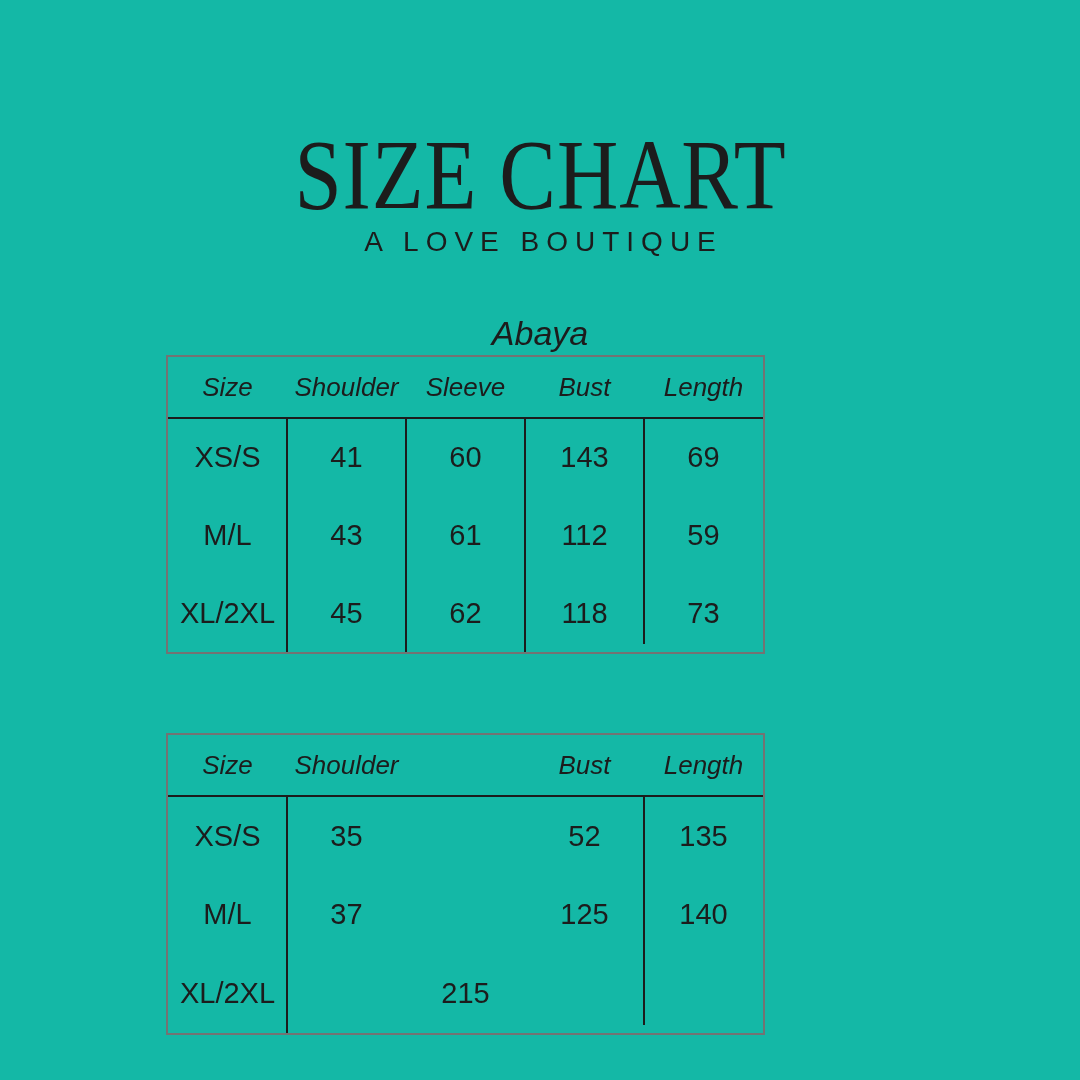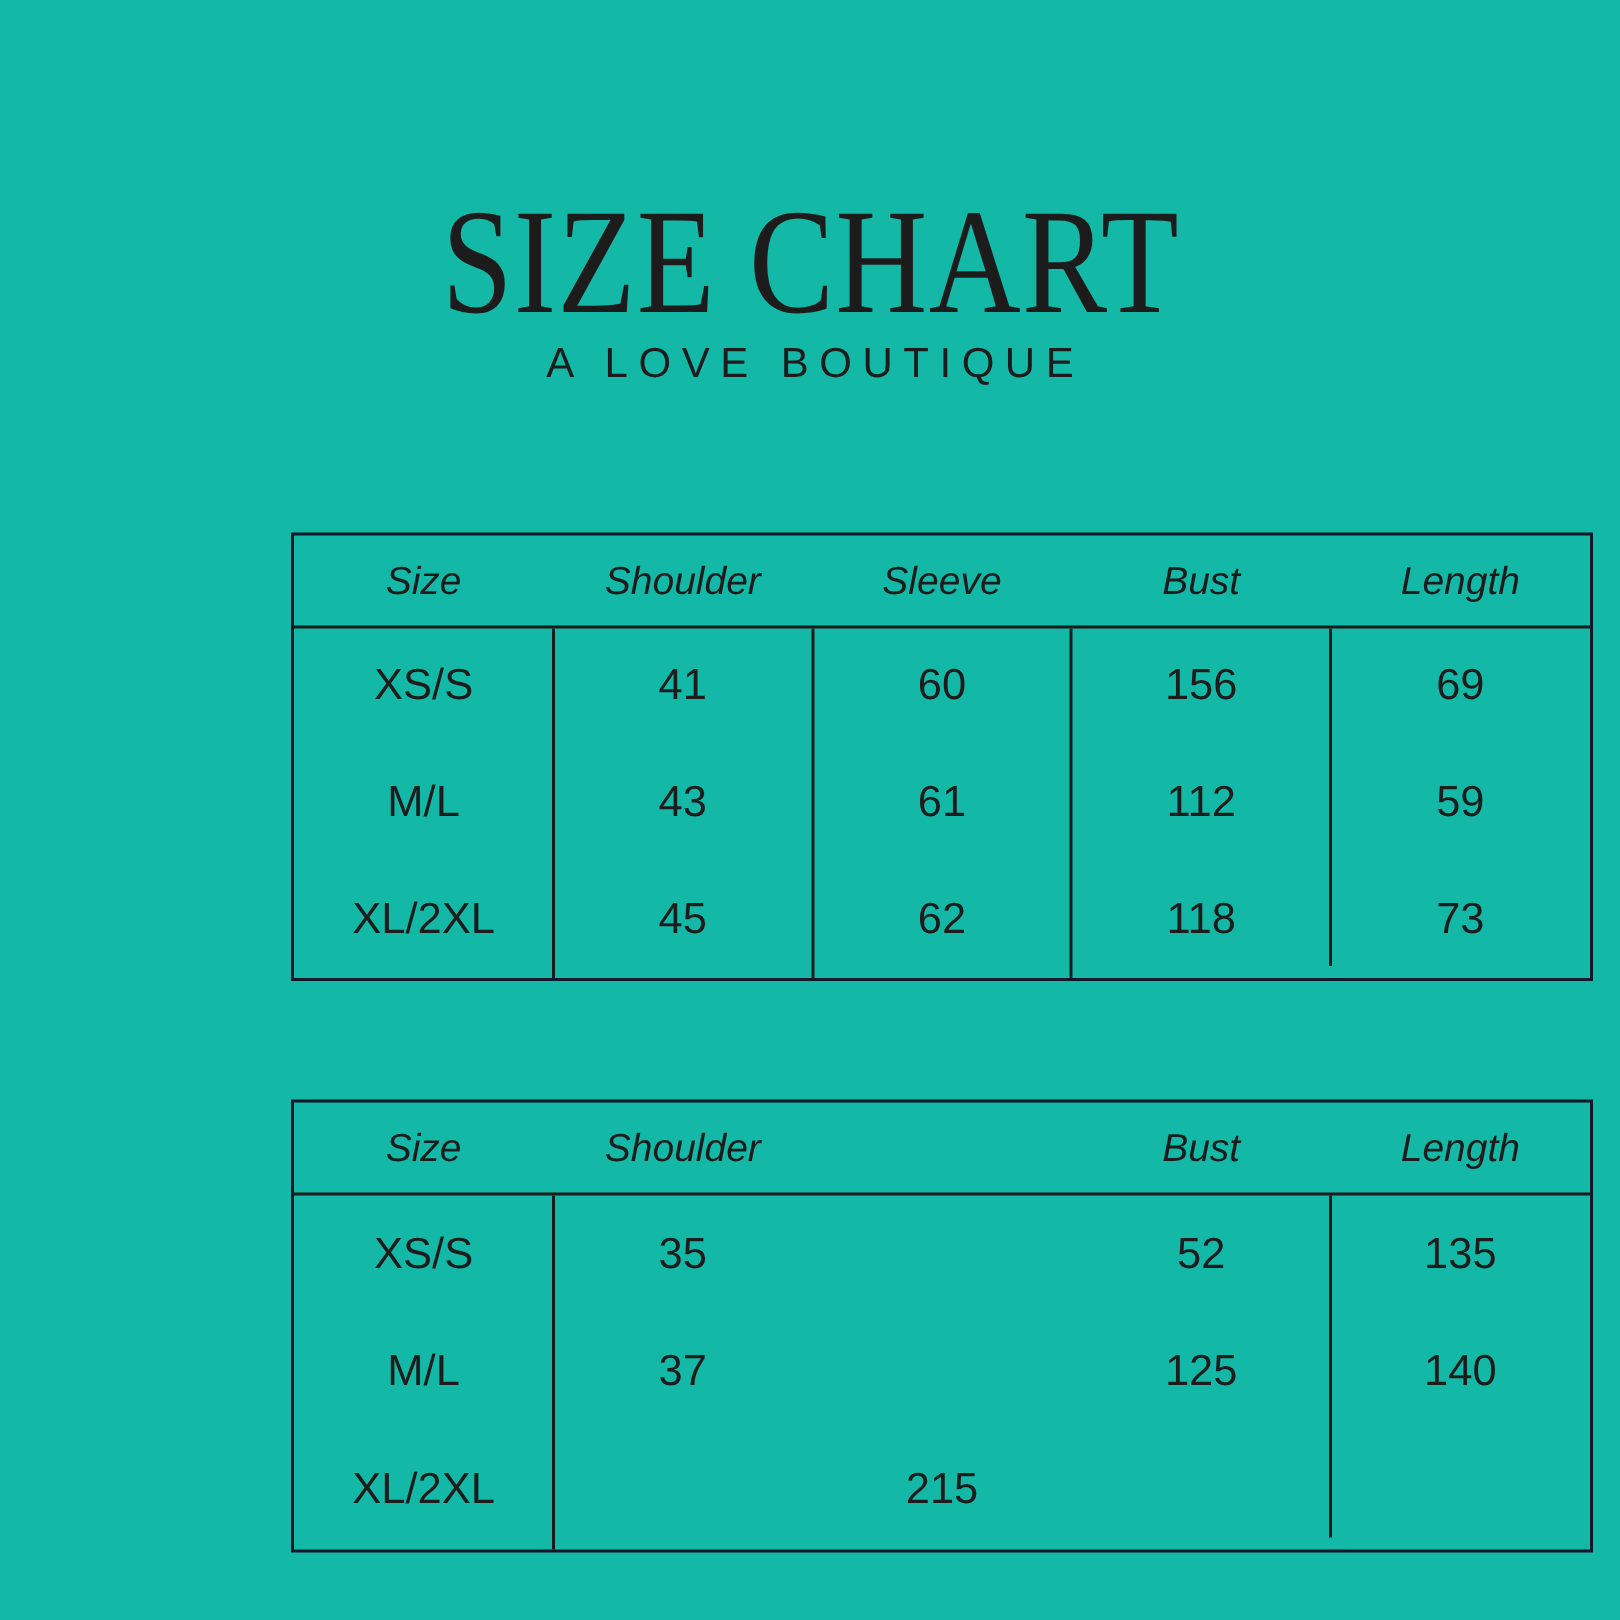--- a/index.html
+++ b/index.html
@@ -60,24 +60,24 @@
     font-weight: normal;
     font-size: 34px;
     line-height: 38px;
   }
   .tbl-title.t1 { top: 314px; }
   .tbl-title.t2 { top: 692px; }
 
   
   .tbl {
     position: absolute;
-    left: 194px;
-    width: 868px;
+    left: 166px;
+    width: 599px;
     box-sizing: border-box;
-    border: 2px solid #0f172a;
+    border: 2px solid #737373;
     background: transparent;
   }
   .tbl.t1 { top: 355px; height: 299px; }
   .tbl.t2 { top: 733px; height: 302px; }
 
   .thead {
     display: grid;
     height: 60px;
     border-bottom: 2px solid #1c1c1c;
     align-items: center;
@@ -126,39 +126,40 @@
 </style>
 </head>
 <body>
 
 <div class="canvas">
 
   <h1 class="main-title"><span class="squeeze">SIZE CHART</span></h1>
 
   <div class="subtitle">A LOVE BOUTIQUE</div>
 
+  <h2 class="tbl-title t1">Abaya</h2>
 
   <div class="tbl t1">
     <div class="thead">
       <span class="cell">Size</span>
       <span class="cell">Shoulder</span>
       <span class="cell">Sleeve</span>
       <span class="cell">Bust</span>
       <span class="cell">Length</span>
     </div>
     <div class="tbody">
       <div class="vline v20"></div>
       <div class="vline v40"></div>
       <div class="vline v60"></div>
       <div class="vline v80 short"></div>
       <div class="tbody-grid">
         <span class="cell">XS/S</span>
         <span class="cell">41</span>
         <span class="cell">60</span>
-        <span class="cell">156</span>
+        <span class="cell">143</span>
         <span class="cell">69</span>
 
         <span class="cell">M/L</span>
         <span class="cell">43</span>
         <span class="cell">61</span>
         <span class="cell">112</span>
         <span class="cell">59</span>
 
         <span class="cell">XL/2XL</span>
         <span class="cell">45</span>

